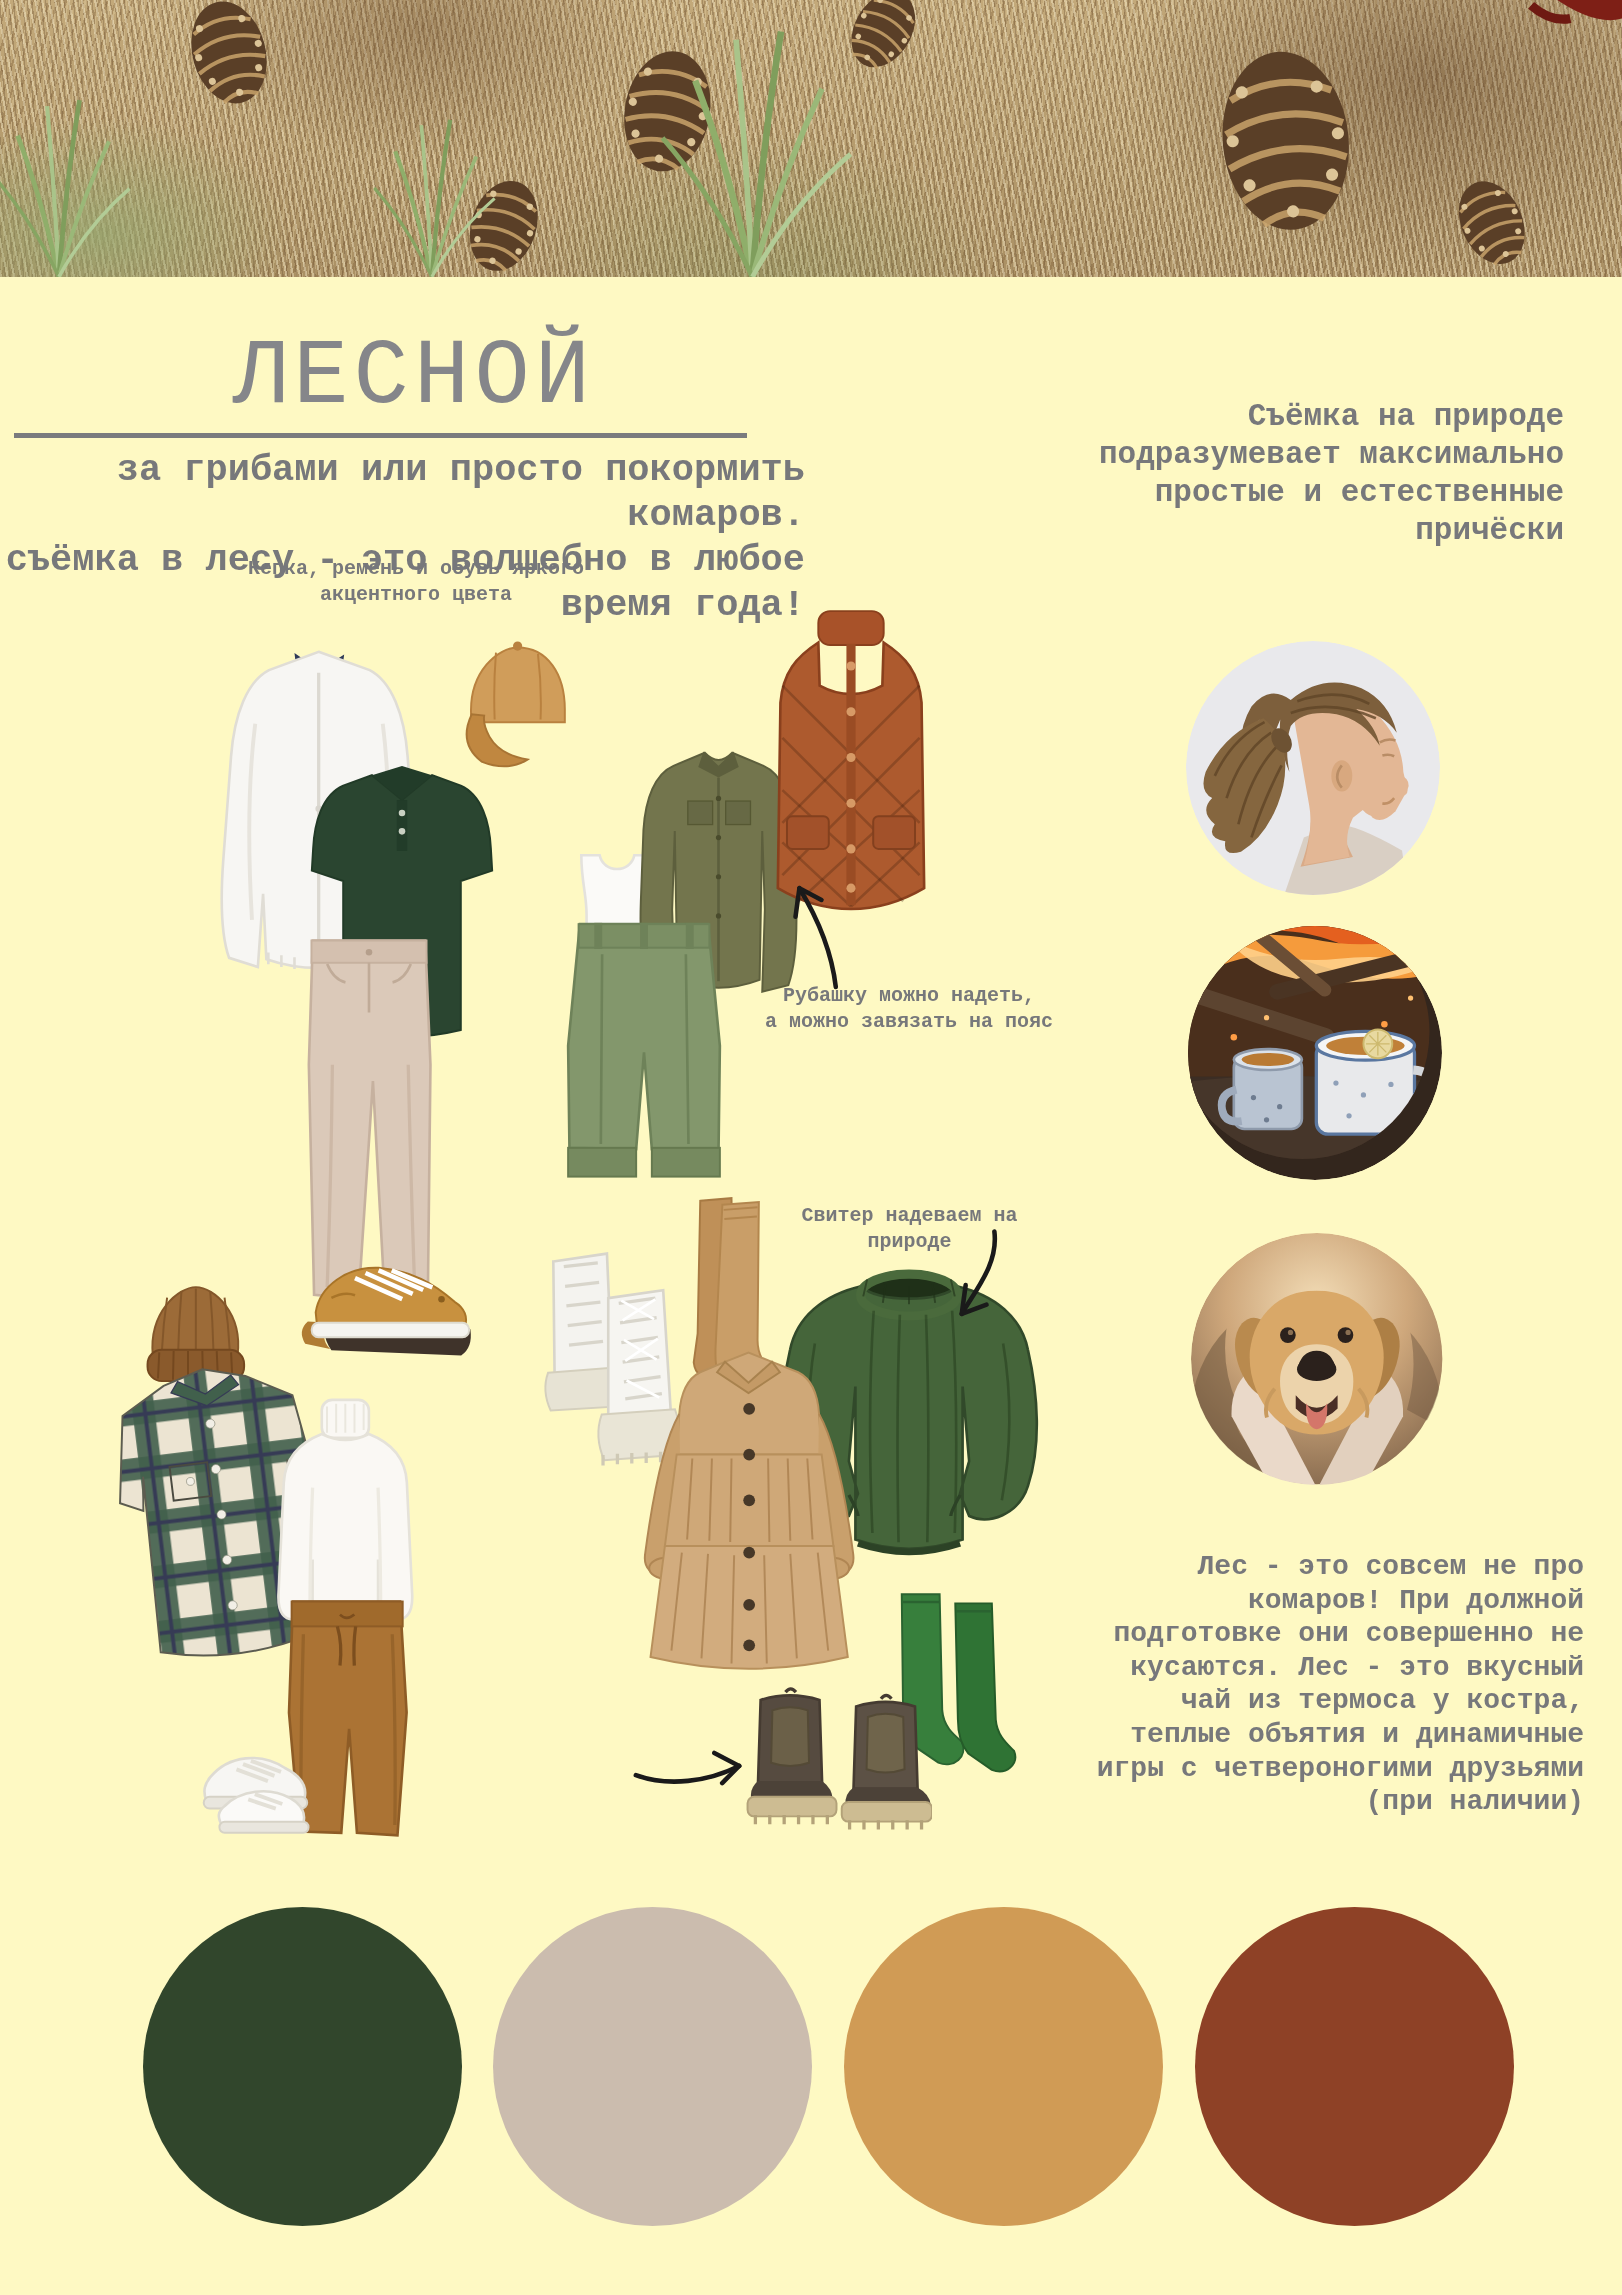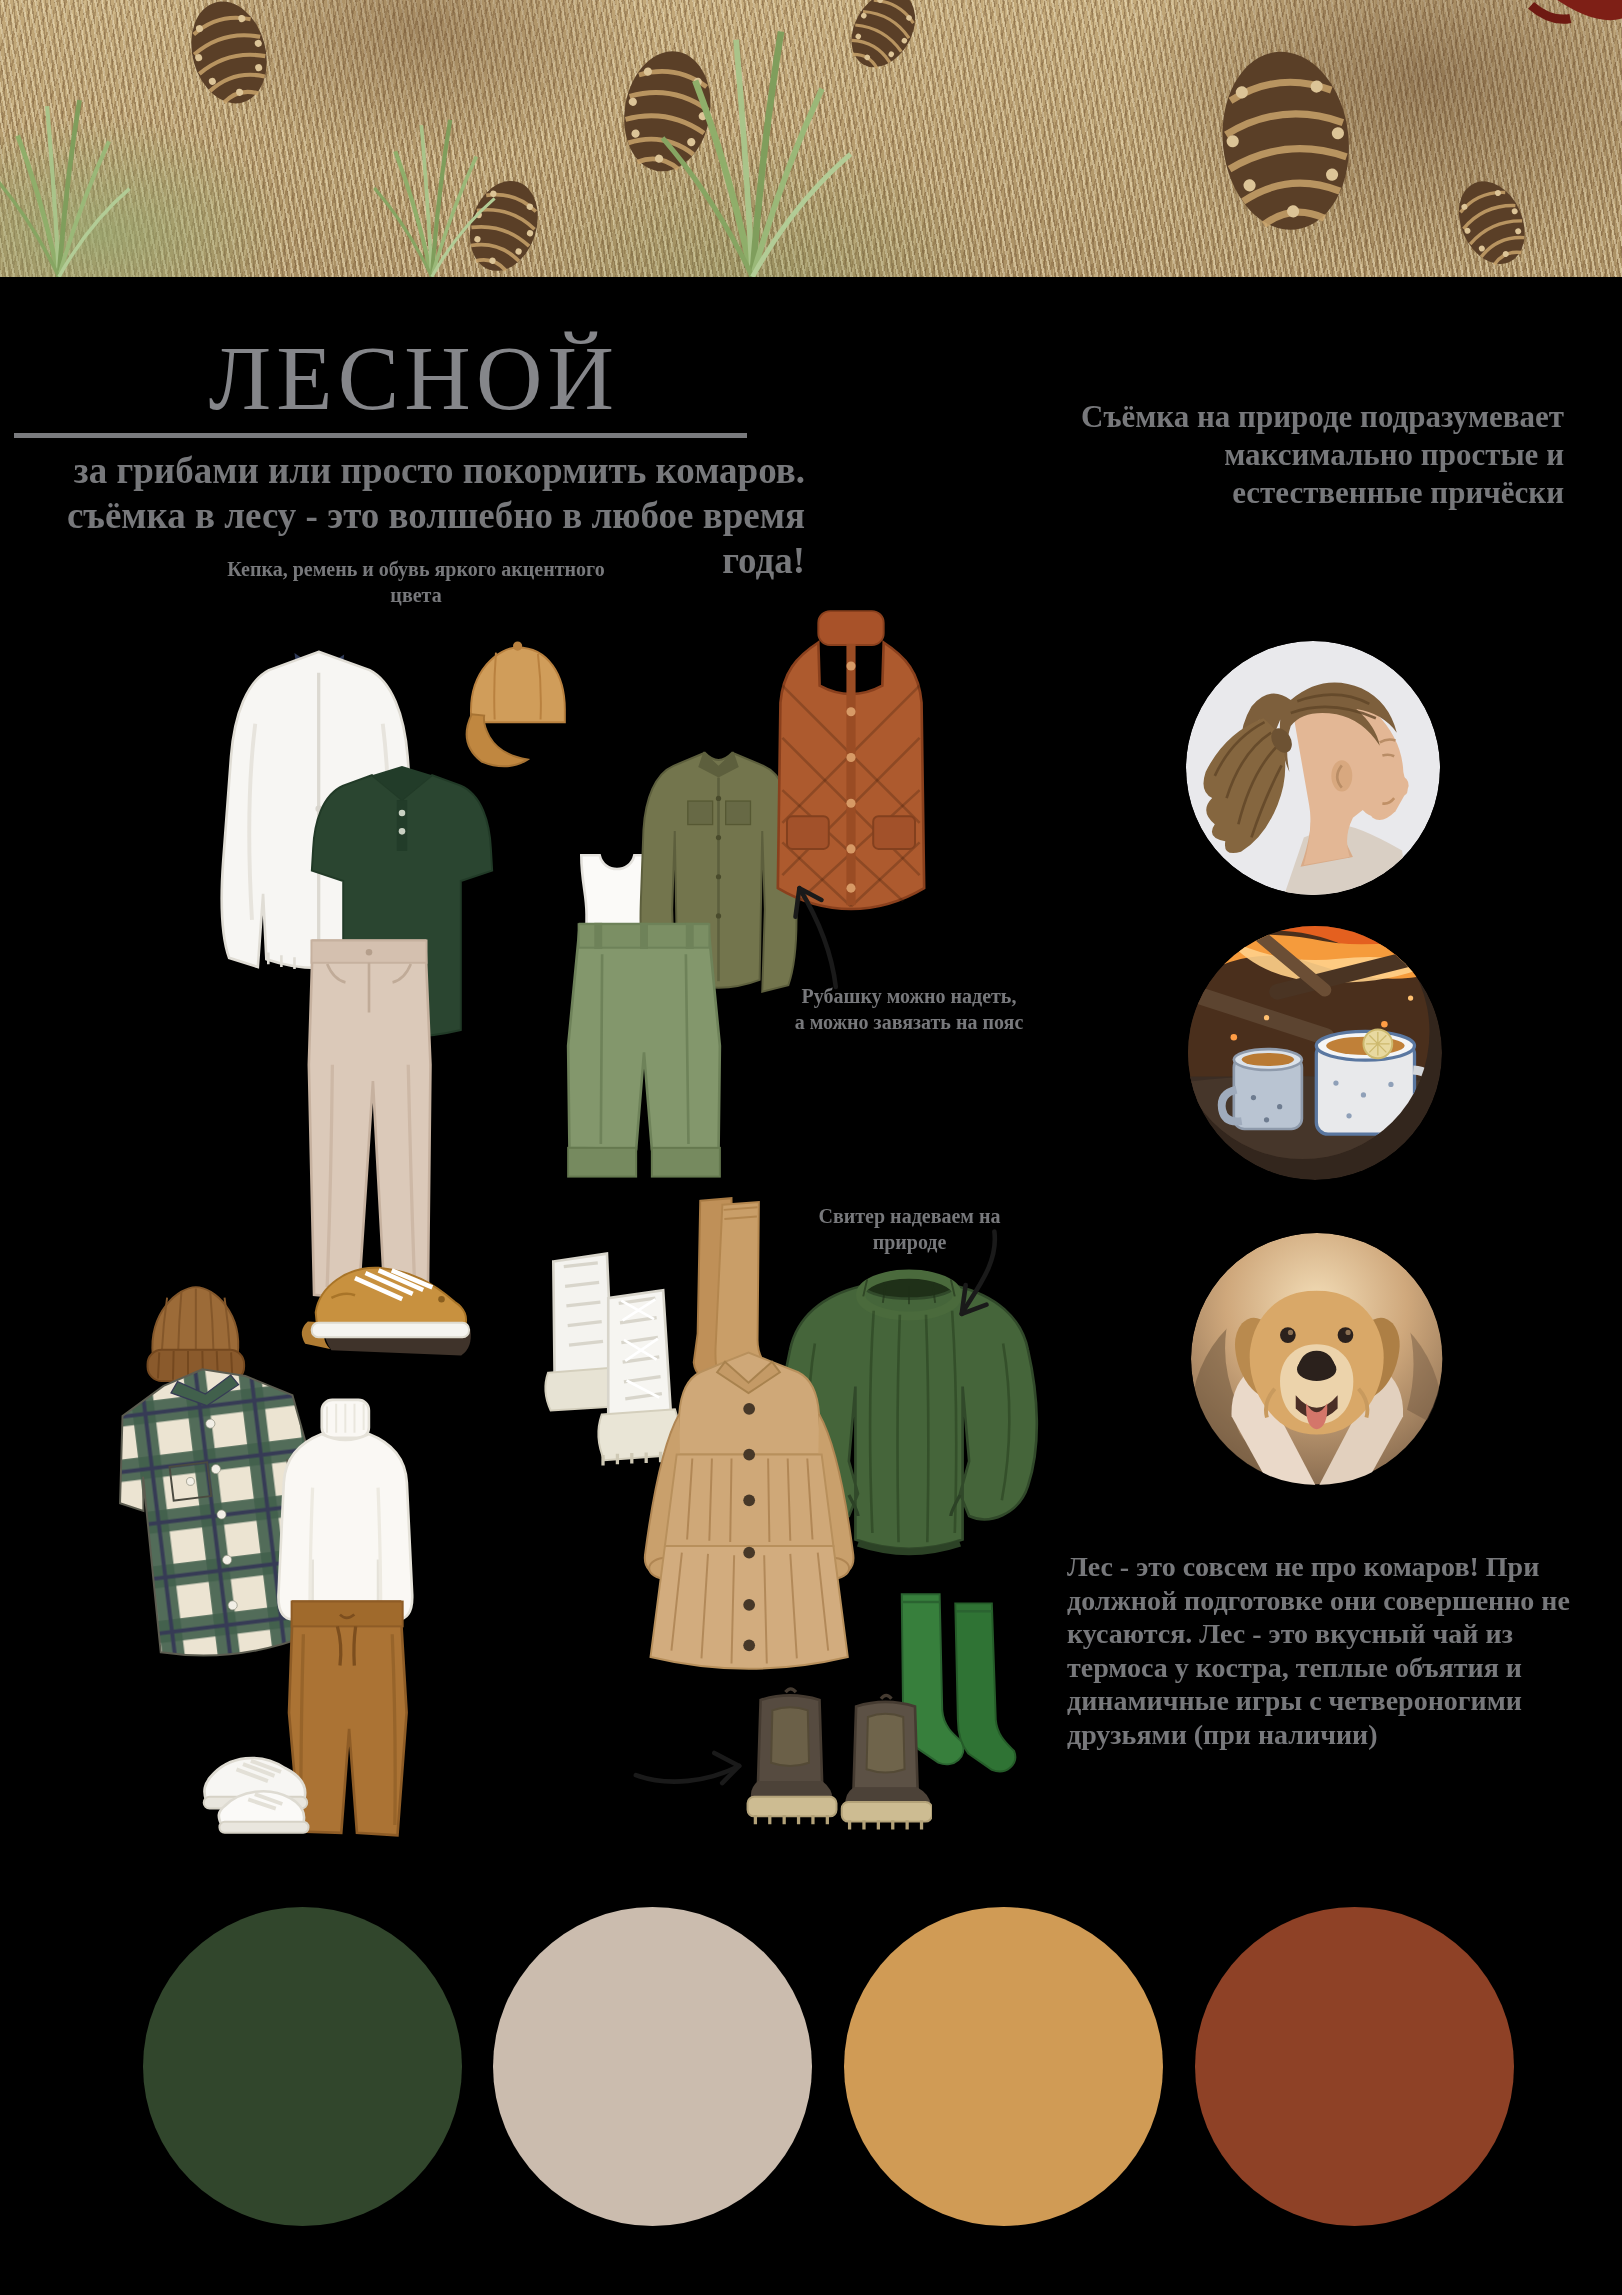--- a/index.html
+++ b/index.html
@@ -1,17 +1,17 @@
 <!DOCTYPE html>
 <html style="font-size:10.5px"><head>
 <meta charset="utf-8">
 <style>
   html,body{margin:0;padding:0;background:#ffffff;}
-  .page{position:relative;width:1622px;height:2295px;background:#000000;overflow:hidden;
-        font-family:Liberation Serif, serif;color:#7c7d80;}
+  .page{position:relative;width:1622px;height:2295px;background:#fef9c3;overflow:hidden;
+        font-family:Liberation Mono, monospace;color:#7c7d80;}
   .abs{position:absolute;}
   
   .banner{left:0;top:0;width:1622px;height:277px;
     background:
       radial-gradient(ellipse 275px 170px at 6% 85%, rgba(150,168,112,.75), transparent 70%),
       radial-gradient(ellipse 340px 209px at 47% 100%, rgba(118,148,88,.30), transparent 70%),
       radial-gradient(ellipse 419px 275px at 88% 28%, rgba(88,60,38,.42), transparent 72%),
       radial-gradient(ellipse 327px 196px at 26% 10%, rgba(96,66,40,.35), transparent 70%),
       repeating-linear-gradient(78deg, rgba(236,222,186,.55) 0 2px, rgba(0,0,0,0) 2px 6.5px),
       repeating-linear-gradient(-72deg, rgba(124,92,54,.35) 0 2px, rgba(0,0,0,0) 2px 7.9px),
@@ -21,21 +21,21 @@
   .banner svg{position:absolute;left:0;top:0;}
   
   .title{left:0;top:332px;width:828px;text-align:center;font-size:92px;line-height:1;
          color:#85868a;letter-spacing:5.2px;font-weight:400;}
   .rule{left:14.4px;top:433px;width:733px;height:4.6px;background:#7a7b7e;}
   .subtitle{left:0;top:448px;width:805px;text-align:right;font-size:37px;line-height:1.22;font-weight:700;color:#77787b;}
   .caption-accent{left:213px;top:556px;width:406px;text-align:center;font-size:27px;line-height:1.28;font-weight:700;}
   
   .right-heading{left:1073px;top:398px;width:491px;text-align:right;font-size:31px;line-height:1.23;font-weight:700;color:#77787b;}
   .photo-circle{border-radius:50%;overflow:hidden;}
-  .right-paragraph{left:1067px;top:1550px;width:517px;text-align:left;font-size:28px;line-height:1.2;font-weight:700;color:#77787b;}
+  .right-paragraph{left:1067px;top:1550px;width:517px;text-align:right;font-size:28px;line-height:1.2;font-weight:700;color:#77787b;}
   
   .note{font-weight:700;text-align:center;font-size:20px;line-height:1.3;color:#77787b;}
   .note-shirt{left:762px;top:983px;width:294px;text-align:center;}
   .note-sweater{left:772px;top:1203px;width:275px;}
   .note-socks{left:461px;top:1676px;width:226px;}
   
   .swatch{width:319px;height:319px;border-radius:50%;top:1907px;}
 </style>
 </head>
 <body>

